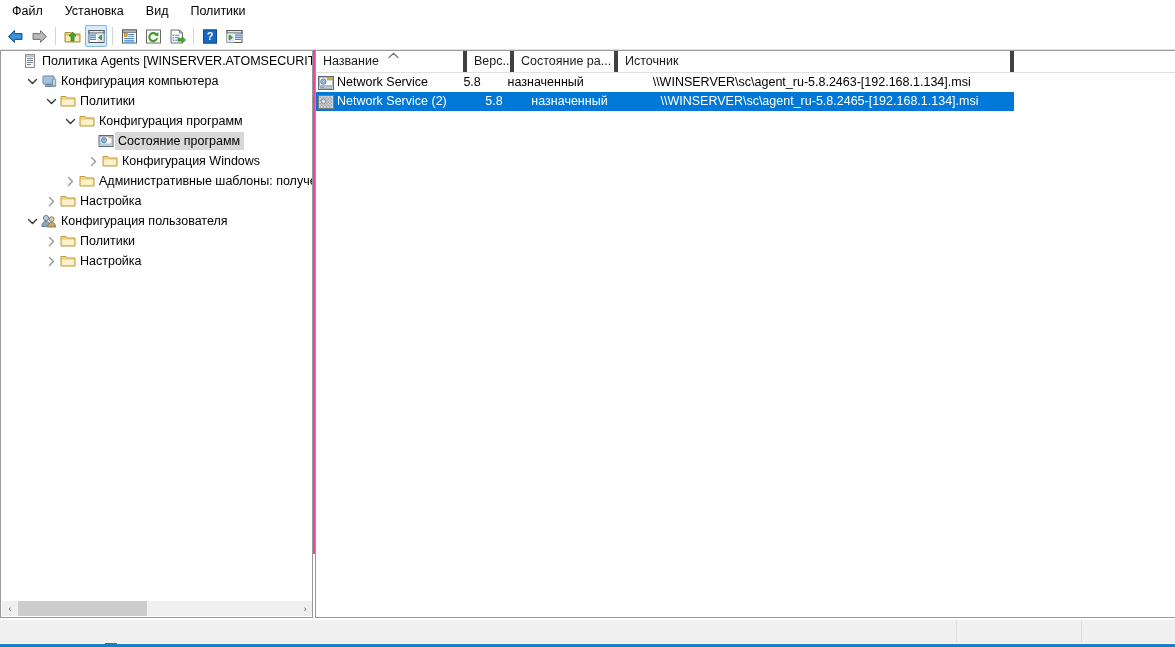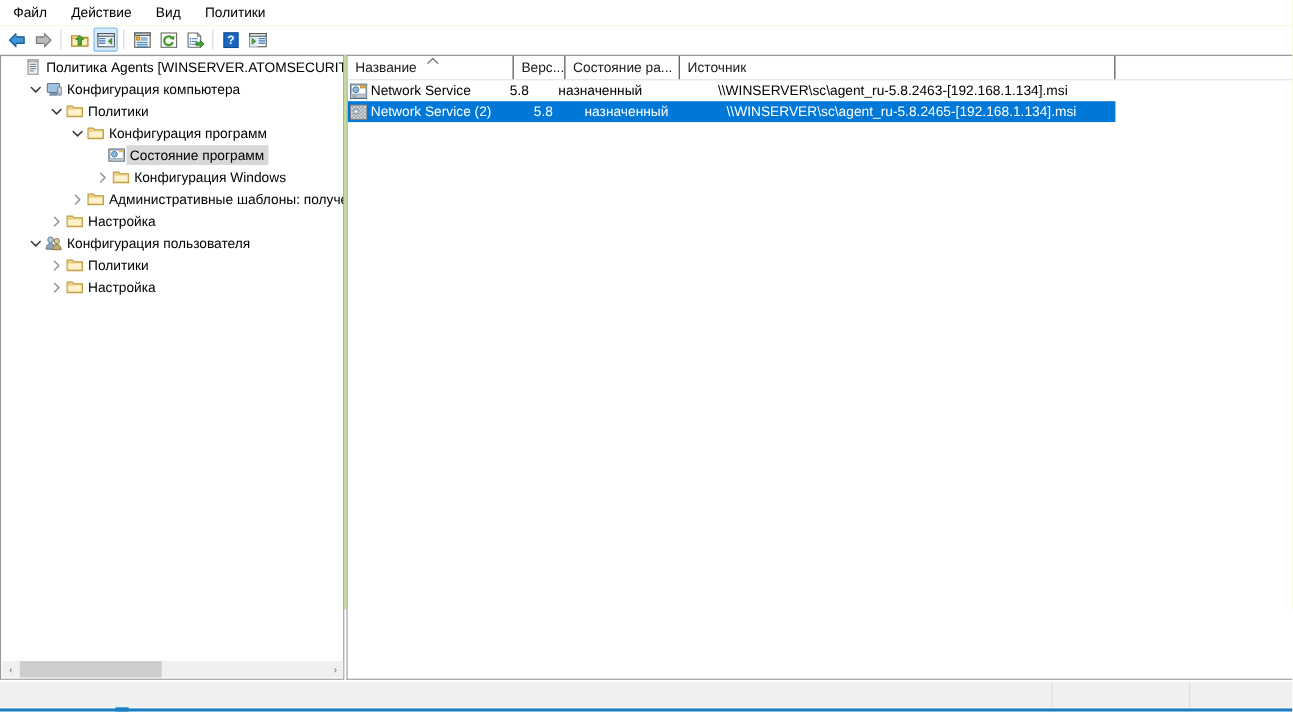--- a/index.html
+++ b/index.html
@@ -6,21 +6,21 @@
     margin: 0; padding: 0;
     width: 1175px; height: 647px;
     overflow: hidden;
     background: #ffffff;
     font-family: "Liberation Sans", sans-serif;
     -webkit-font-smoothing: antialiased;
   }
   #app {
     position: relative;
     width: 1175px; height: 554px;
-    background: #bef264;
+    background: #ec4899;
   }
 
   
   .menubar {
     position: absolute; left: 0; top: 0;
     width: 1175px; height: 23px;
     background: #ffffff;
     display: flex; align-items: center;
   }
   .menu-item {
@@ -144,21 +144,21 @@
     border-bottom: 1px solid #e0e0e0;
     box-sizing: border-box;
   }
   .lv-th {
     position: relative;
     font-size: 12.5px;
     color: #1a1a1a;
     line-height: 21px;
     padding-left: 7px;
     box-sizing: border-box;
-    border-right: 1px solid #404040;
+    border-right: 4px solid #404040;
     white-space: nowrap;
     overflow: hidden;
     cursor: default;
   }
   .lv-th .sortmark {
     position: absolute;
     left: 72px; top: 1px;
     font-size: 9px; color: #6a6a6a;
     line-height: 9px;
   }
@@ -217,21 +217,21 @@
     background: #1b7fc4;
   }
 </style>
 </head>
 <body>
 
 <div id="app">
 
   <div class="menubar">
     <div class="menu-item">Файл</div>
-    <div class="menu-item">Действие</div>
+    <div class="menu-item">Установка</div>
     <div class="menu-item">Вид</div>
     <div class="menu-item">Политики</div>
   </div>
 
   <div class="toolbar">
 
     <div class="tb-btn first">
       <span>
         <svg width="17" height="15" viewBox="0 0 17 15">
           <path d="M7.5 1.5 L1.5 7.5 L7.5 13.5 L7.5 10.5 L15 10.5 L15 4.5 L7.5 4.5 Z" fill="#2a7fc9" stroke="#1b5c96" stroke-width="1" stroke-linejoin="round"></path>

